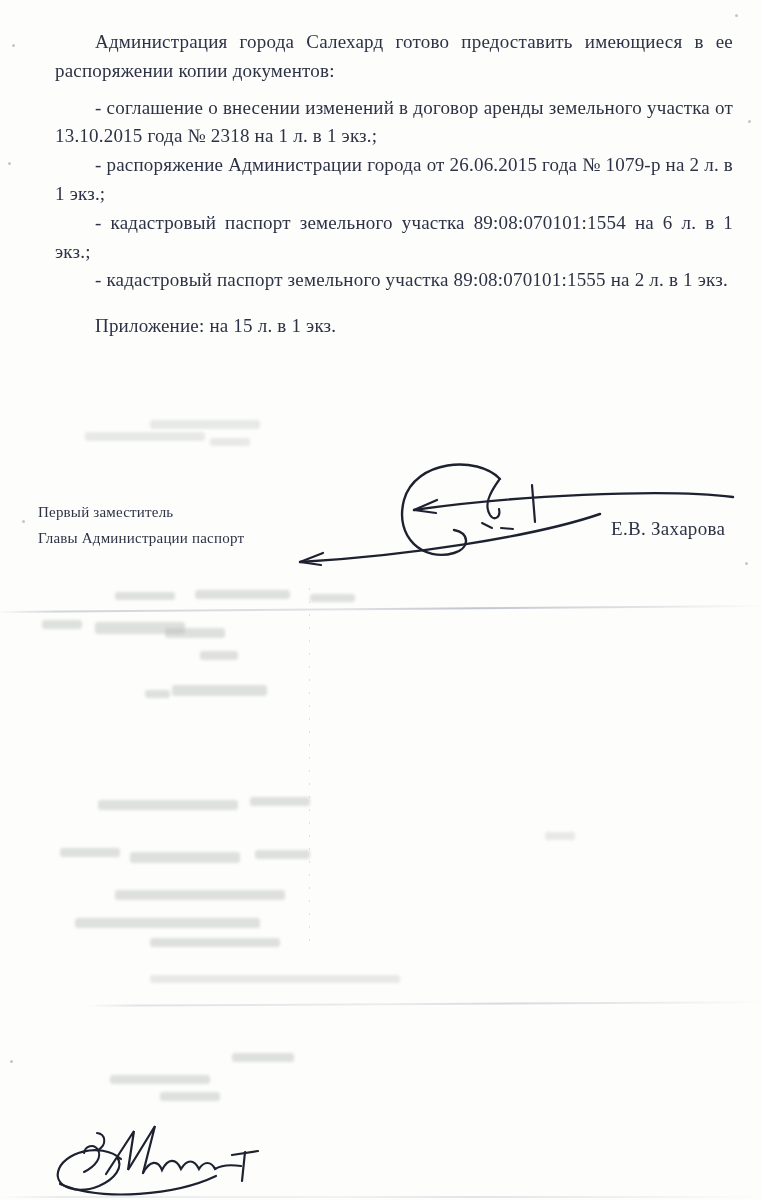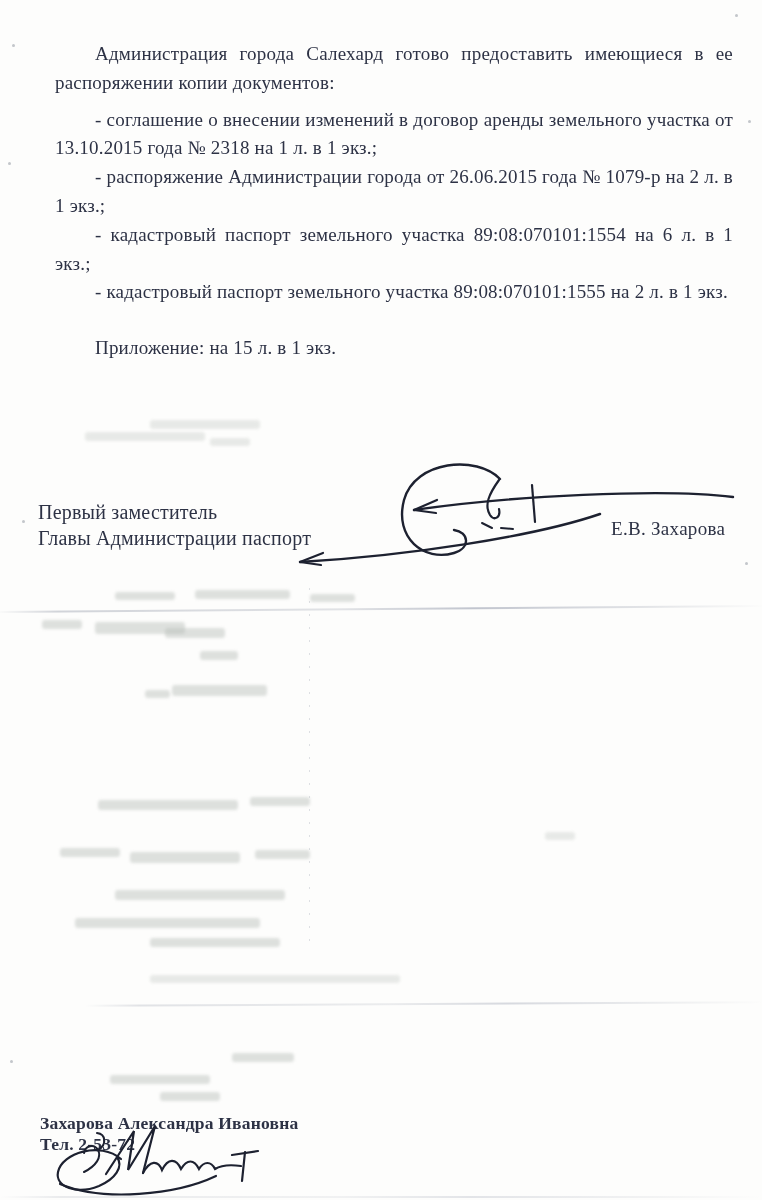--- a/index.html
+++ b/index.html
@@ -12,36 +12,36 @@
     position:relative;
     width:762px; height:1200px;
     margin:0 auto;
     background:var(--paper);
     overflow:hidden;
     font-family:"Liberation Serif", serif;
     color:var(--ink);
   }
   
   .content {
-    position:absolute; left:55px; top:40px; width:678px;
+    position:absolute; left:55px; top:28px; width:678px;
   }
   .content p {
     margin:0;
     font-size:19px;
     line-height:28.8px;
     text-indent:40px;
     text-align:justify;
     letter-spacing:0.2px;
   }
   .content p.intro { margin-bottom:8px; }
-  .content p.attachment { margin-top:27px; text-align:left; }
+  .content p.attachment { margin-top:17px; text-align:left; }
   
   .sign-position {
     position:absolute; left:38px; top:499px;
-    font-size:20px; line-height:26px; letter-spacing:0.2px;
+    font-size:15px; line-height:26px; letter-spacing:0.2px;
   }
   .sign-name {
     position:absolute; left:611px; top:518px;
     font-size:19px; letter-spacing:0.3px; white-space:nowrap;
   }
   
   .contact {
     position:absolute; left:40px; top:1113px;
     font-size:17.5px; line-height:20.5px; font-weight:bold; letter-spacing:0.2px;
   }
@@ -99,24 +99,20 @@
     <path d="M 448 45 C 378 36 225 44 129 58" stroke-width="2.4"></path>
     <path d="M 129 58 L 152 48" stroke-width="2.2"></path>
     <path d="M 129 58 L 151 61" stroke-width="2.2"></path>
     <path d="M 315 62 C 248 85 120 104 15 110" stroke-width="2.4"></path>
     <path d="M 15 110 L 38 101" stroke-width="2.2"></path>
     <path d="M 15 110 L 36 113" stroke-width="2.2"></path>
     <path d="M 197 71 l 10 5" stroke-width="2"></path>
     <path d="M 216 76 l 12 1" stroke-width="2"></path>
   </svg>
 
-  <div class="contact">
-    <div>Захарова Александра Ивановна</div>
-    <div>Тел. 2-53-72</div>
-  </div>
 
   <svg class="sig" style="left:48px; top:1124px;" width="235" height="76" viewBox="0 0 235 76">
     <path d="M 73 35 C 52 17 14 29 10 48 C 7 63 29 71 51 62 C 67 55 76 43 69 33" stroke-width="2.2"></path>
     <path d="M 12 60 C 55 78 128 71 168 52" stroke-width="2.2"></path>
     <path d="M 36 48 C 48 42 54 33 50 26 C 46 19 37 22 36 29 M 50 26 C 59 21 58 10 49 9" stroke-width="2"></path>
     <path d="M 58 50 L 86 7 L 80 46 L 107 2 L 95 49" stroke-width="2.2"></path>
     <path d="M 95 49 C 102 36 110 36 114 46 C 120 34 128 34 133 45 C 139 35 146 35 151 45 C 156 37 163 37 167 45 C 175 40 186 41 193 42" stroke-width="2.2"></path>
     <path d="M 197 28 L 194 57" stroke-width="2.2"></path>
     <path d="M 184 31 L 210 27" stroke-width="2.2"></path>
   </svg>

